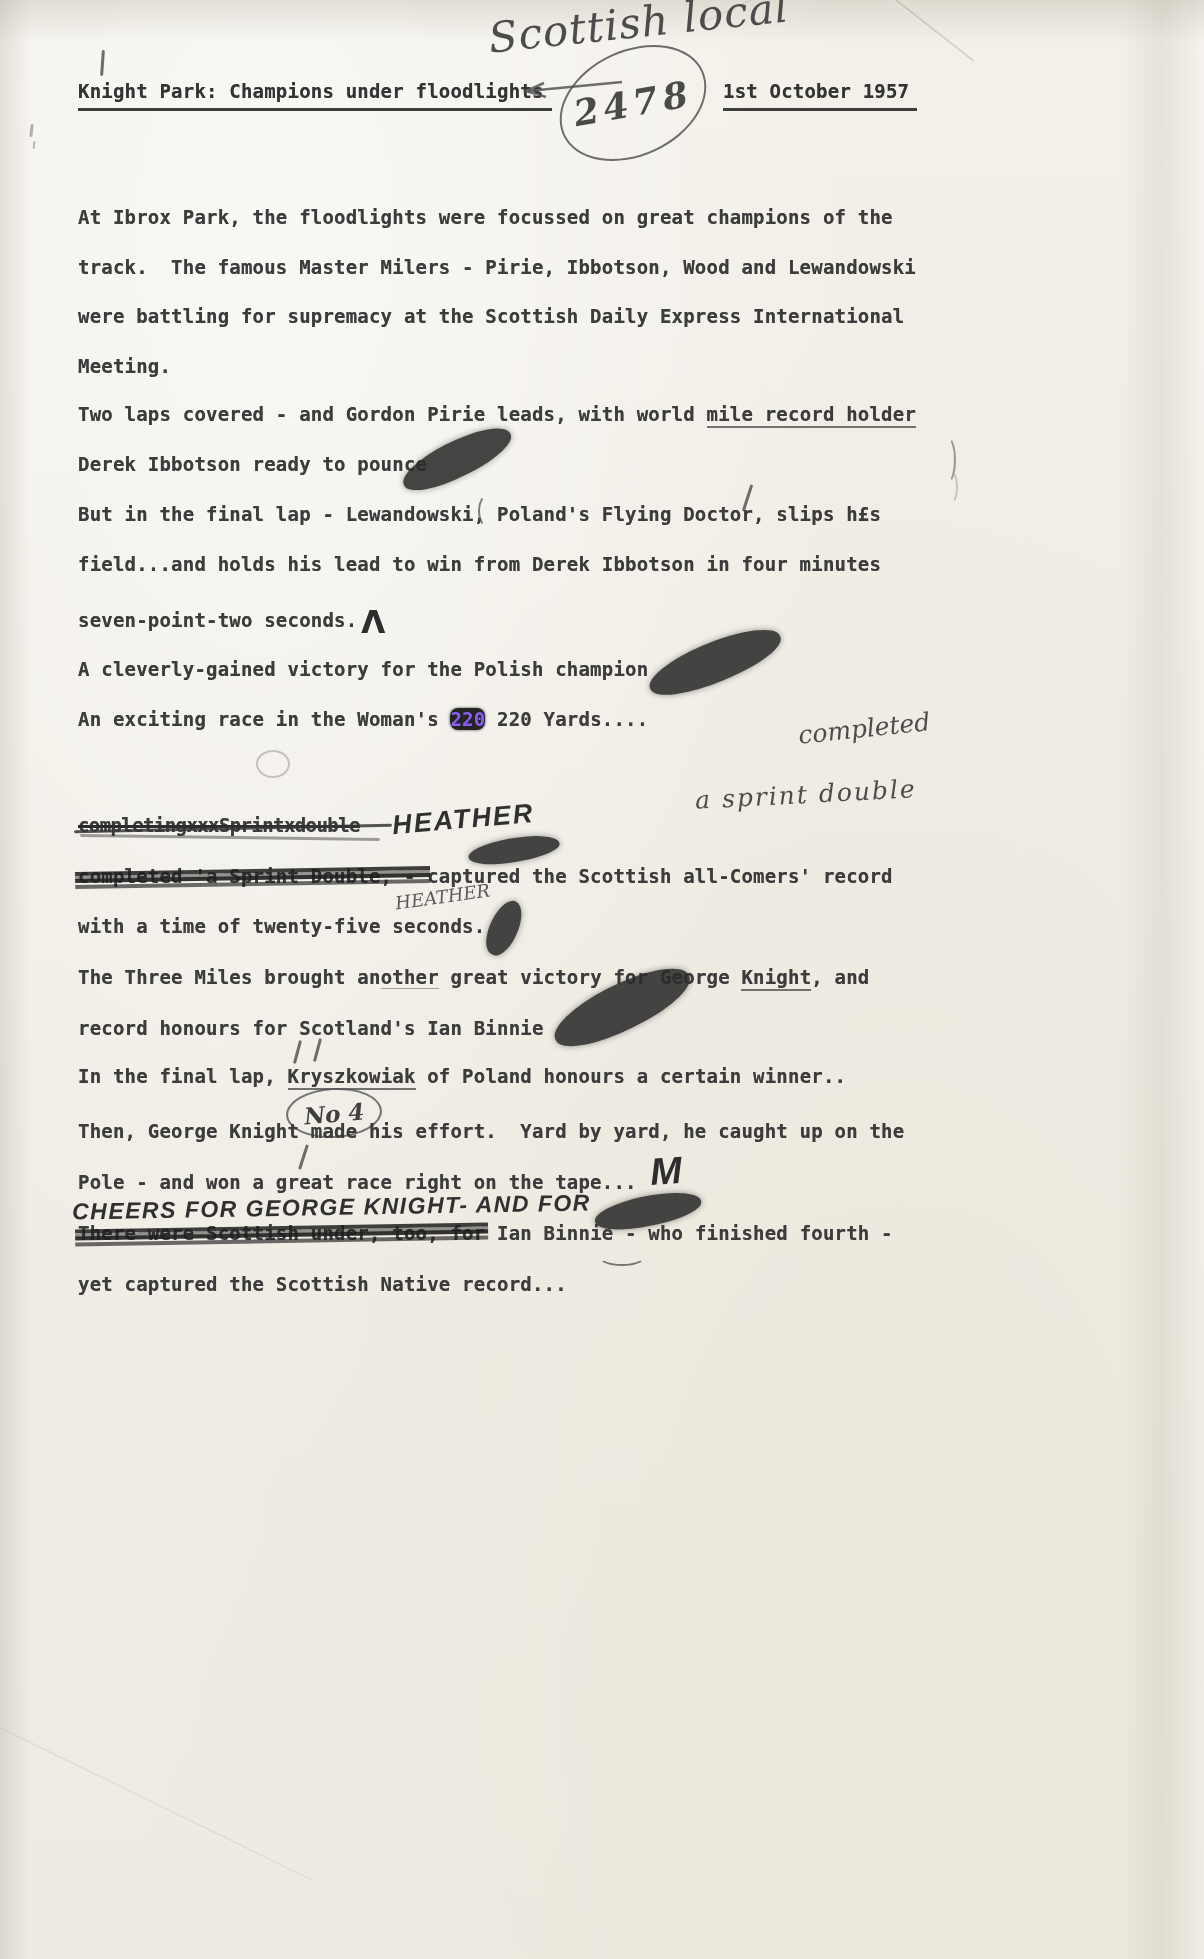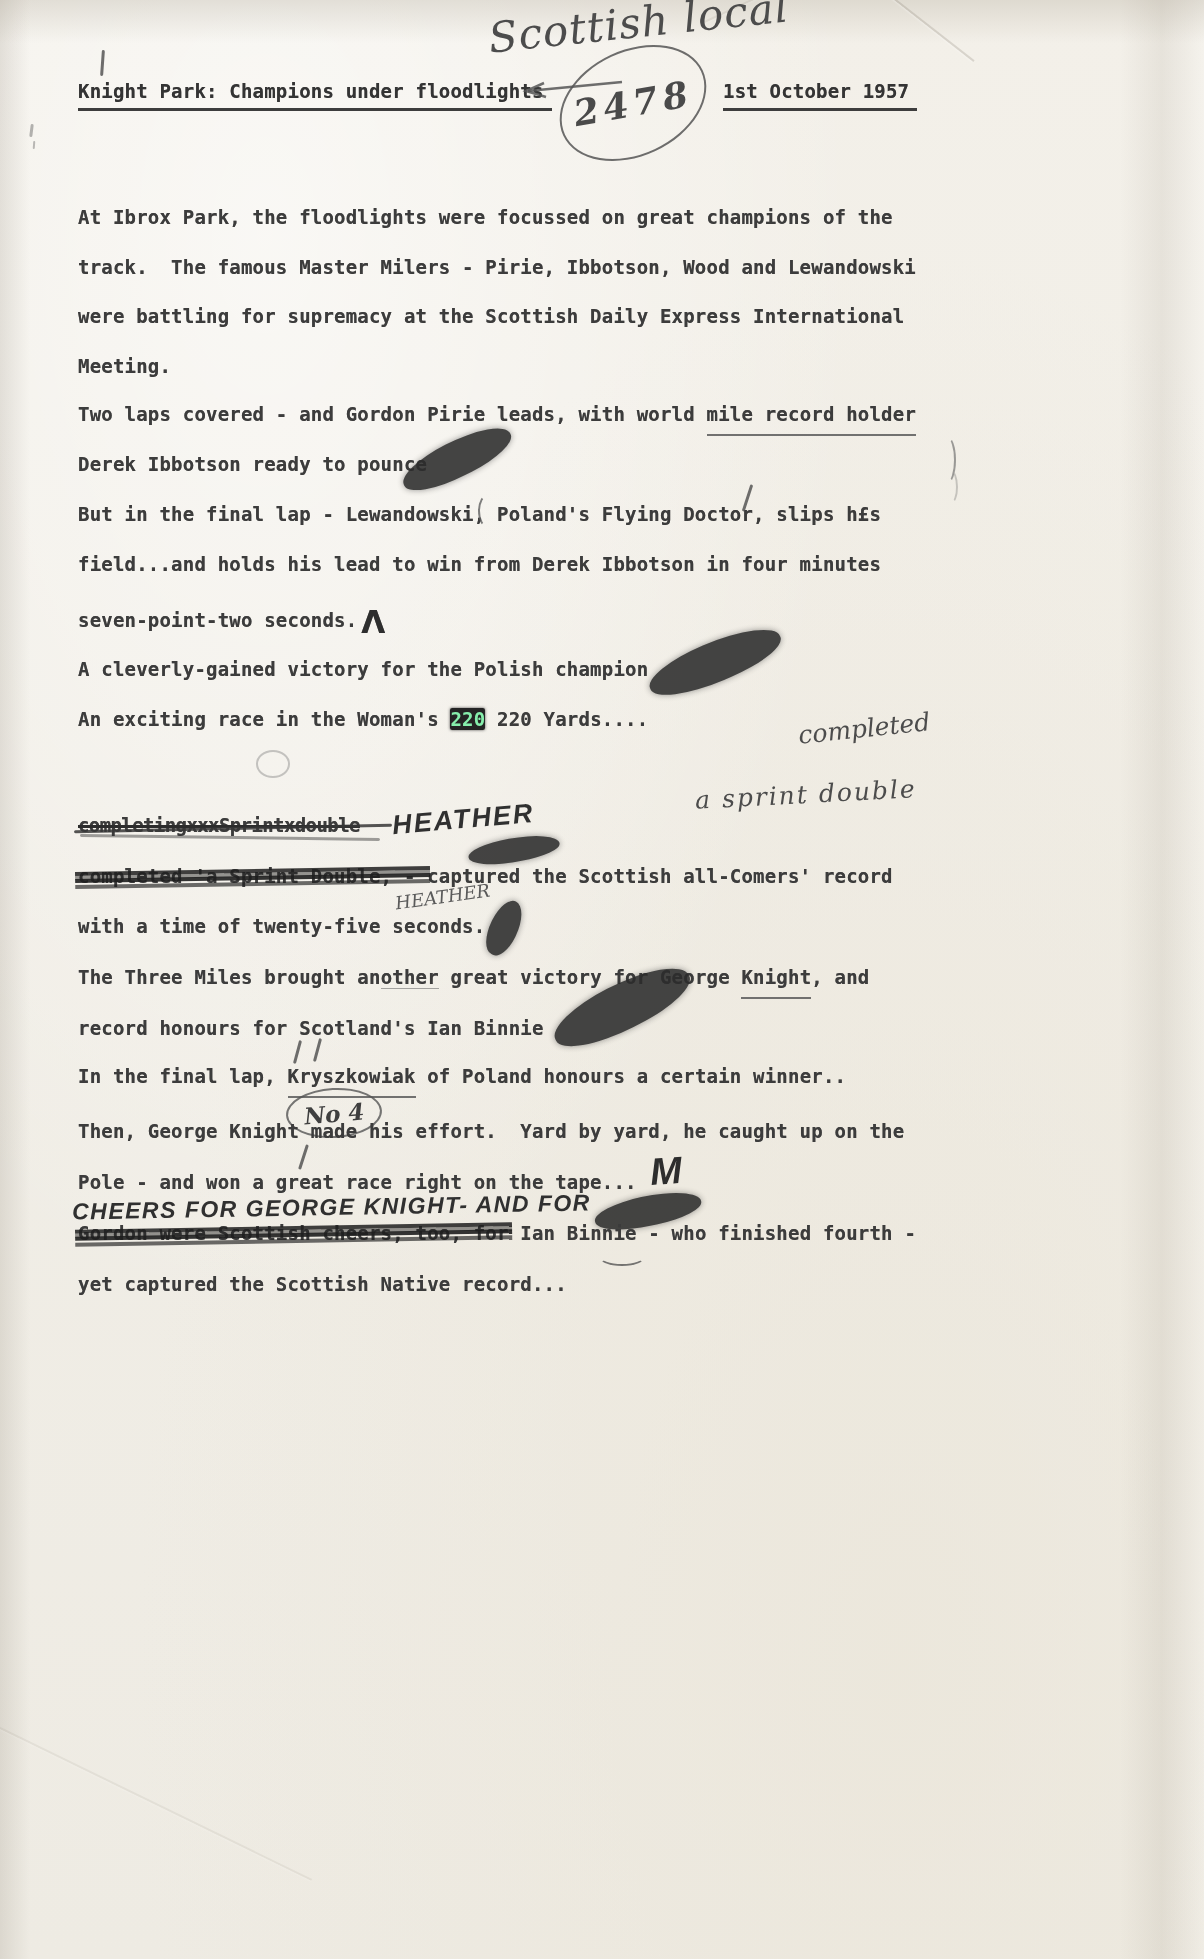--- a/index.html
+++ b/index.html
@@ -20,23 +20,23 @@
     letter-spacing:.2px;text-shadow:0 0 .6px rgba(60,60,60,.65);
   }
   .title,.date{
     position:absolute;top:80px;white-space:pre;
     font-size:19px;font-weight:700;color:#343434;letter-spacing:.2px;
     border-bottom:3px solid #3d3d3d;padding:0 8px 6px 0;
     text-shadow:0 0 .6px rgba(60,60,60,.65);
   }
   .title{left:78px;}
   .date{left:723px;}
-  .u-pen{border-bottom:2px solid rgba(90,90,90,.85);padding-bottom:9px;}
+  .u-pen{border-bottom:2px solid rgba(90,90,90,.85);padding-bottom:1px;}
   .u-pen2{border-bottom:1.5px solid rgba(110,110,110,.6);}
-  .blot{background:#242424;color:#86efac;border-radius:2px;box-shadow:0 0 3px rgba(35,35,35,.8);}
+  .blot{background:#242424;color:#8b5cf6;border-radius:8px;box-shadow:0 0 3px rgba(35,35,35,.8);}
   .struck-heavy{position:relative;}
   .struck-heavy::after{content:"";position:absolute;left:-4px;right:-4px;top:38%;height:6px;
     background:#1e1e1e;transform:rotate(-2deg);box-shadow:0 6px 0 rgba(28,28,28,.85);}
   .struck-scribble{position:relative;}
   .struck-scribble::after{content:"";position:absolute;left:-3px;right:-3px;top:18%;height:3.5px;
     background:rgba(30,30,30,.85);transform:rotate(-1deg);
     box-shadow:0 7px 0 rgba(30,30,30,.9),0 13px 0 rgba(30,30,30,.65),0 4px 0 rgba(30,30,30,.45);}
   .xxxed{position:relative;font-weight:700;letter-spacing:-.6px;
     text-decoration:line-through;text-decoration-thickness:2.5px;text-decoration-color:#2c2c2c;}
   .pen-circled{display:inline-block;border:2px solid rgba(100,100,100,.75);border-radius:50%;
@@ -144,21 +144,21 @@
 
   <div class="tline" style="top:1119px"><span>Then, George Knight made his effort.  Yard by yard, he caught up on the</span></div>
   <div class="pen-stroke" style="left:302px;top:1144px;width:3px;height:26px;transform:rotate(18deg);"></div>
 
   <div class="tline" style="top:1170px"><span>Pole - and won a great race right on the tape...</span></div>
   <div class="hw-caps" style="left:650px;top:1150px;font-size:38px;color:#2d2d2d;transform:rotate(-4deg);">M</div>
   <div class="scribble" style="left:594px;top:1196px;width:108px;height:30px;transform:rotate(-12deg);"></div>
 
   <div class="hw-caps" style="left:72px;top:1194px;font-size:23px;letter-spacing:1.5px;transform:rotate(-1deg);">CHEERS FOR GEORGE KNIGHT- AND FOR</div>
 
-  <div class="tline" style="top:1221px"><span class="struck-scribble">Gordon were Scottish cheers, too, for</span><span> Ian Binnie - who finished fourth -</span></div>
+  <div class="tline" style="top:1221px"><span class="struck-scribble">There were Scottish under, too, for</span><span> Ian Binnie - who finished fourth -</span></div>
   <div class="pen-arc arc-bottom" style="left:598px;top:1246px;width:44px;height:16px;"></div>
 
   <div class="tline" style="top:1272px"><span>yet captured the Scottish Native record...</span></div>
 
   <div class="pen-arc arc-right" style="left:938px;top:436px;width:14px;height:44px;"></div>
   <div class="pen-arc arc-right" style="left:944px;top:470px;width:10px;height:30px;opacity:.5;"></div>
 
 </div>
 
 </body></html>

